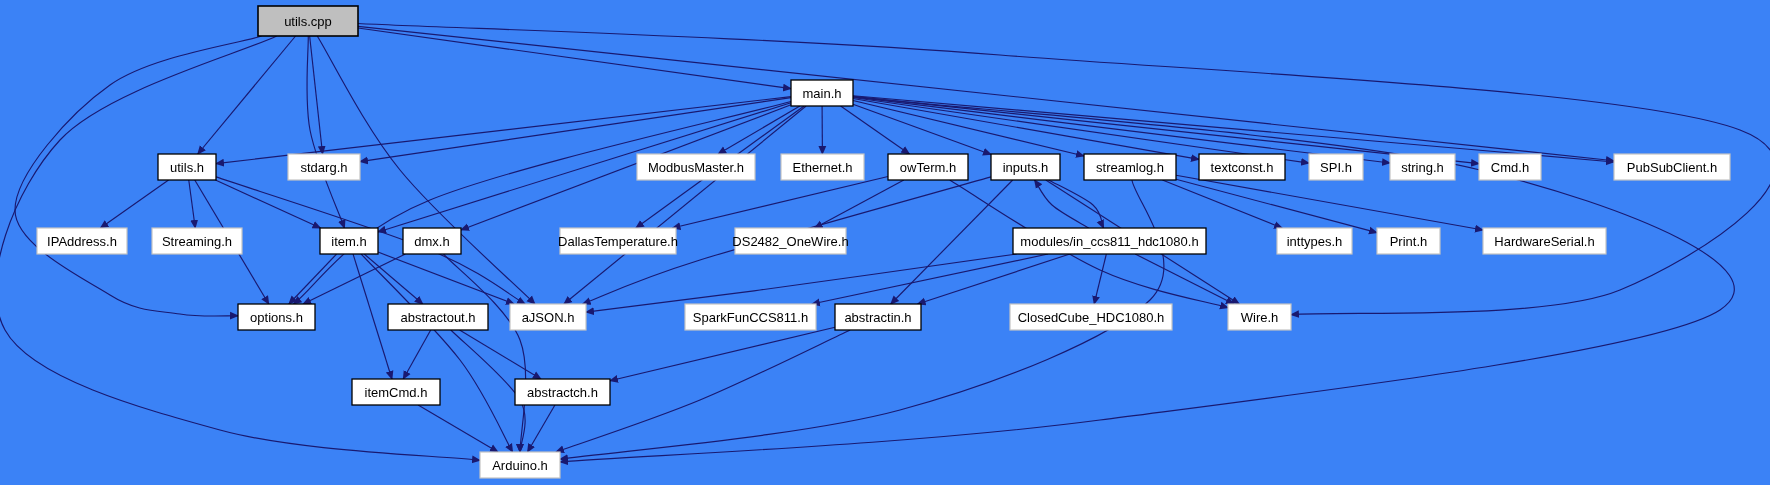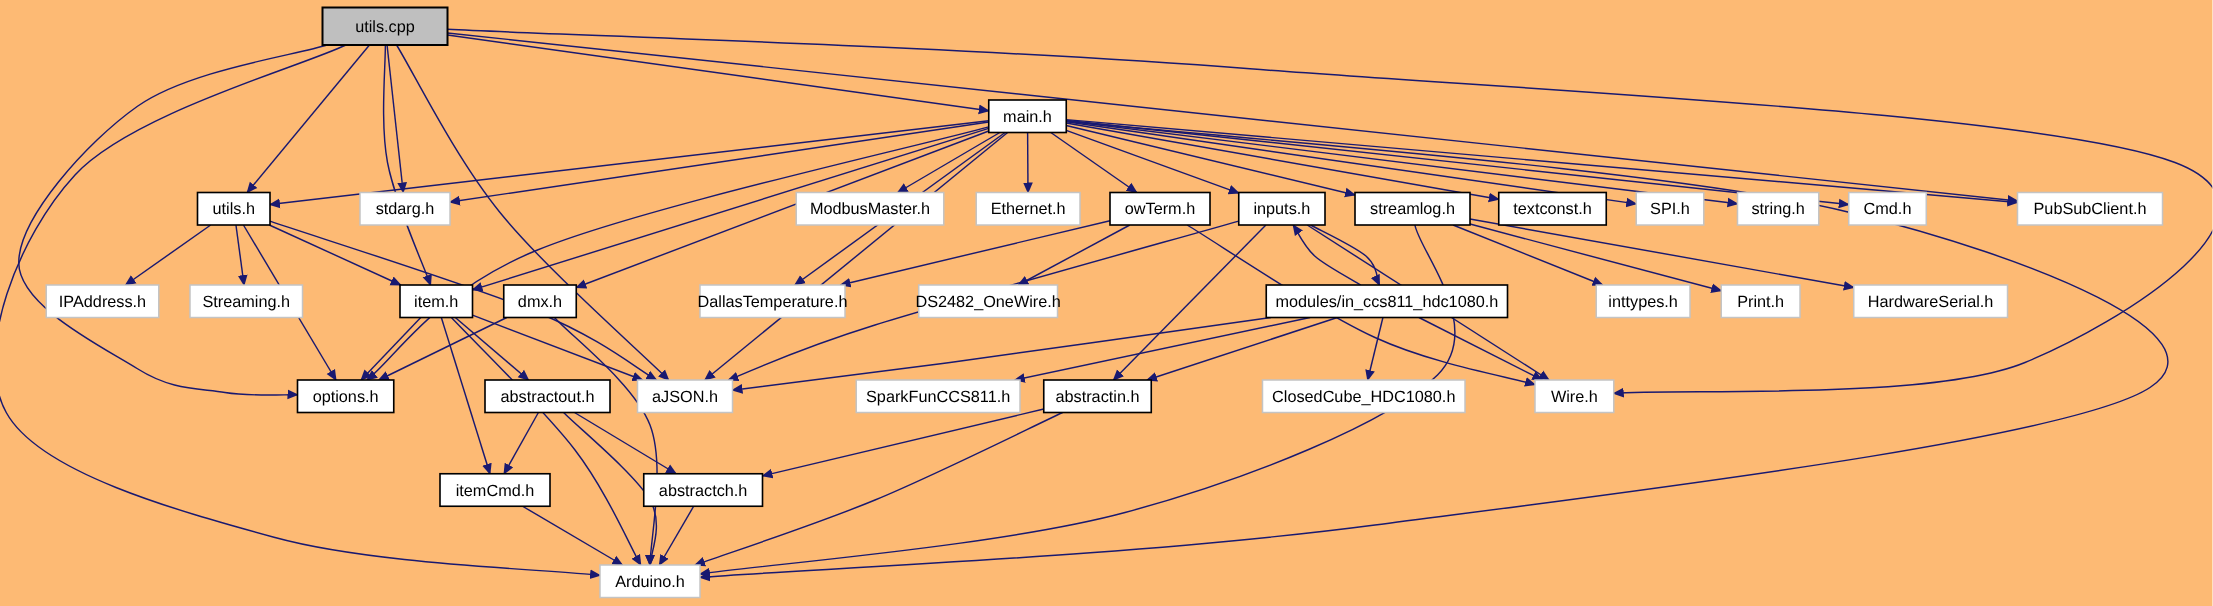--- a/index.html
+++ b/index.html
@@ -1,20 +1,20 @@
 <!DOCTYPE html>
 <html><head>
 <meta charset="utf-8">
 <style>
   html, body { margin: 0; padding: 0; background: #ffffff; }
   .graph-wrap {
     position: relative;
     width: 1770px;
     height: 485px;
-    background: #fdba74;
+    background: #3b82f6;
     font-family: "Liberation Sans", sans-serif;
   }
   svg { display: block; }
   .edge { fill: none; stroke-width: 1.15px; }
   .node-rect { cursor: pointer; }
   .node-label {
     font-family: "Liberation Sans", sans-serif;
     font-size: 13px;
     fill: #000000;
     text-anchor: middle;

